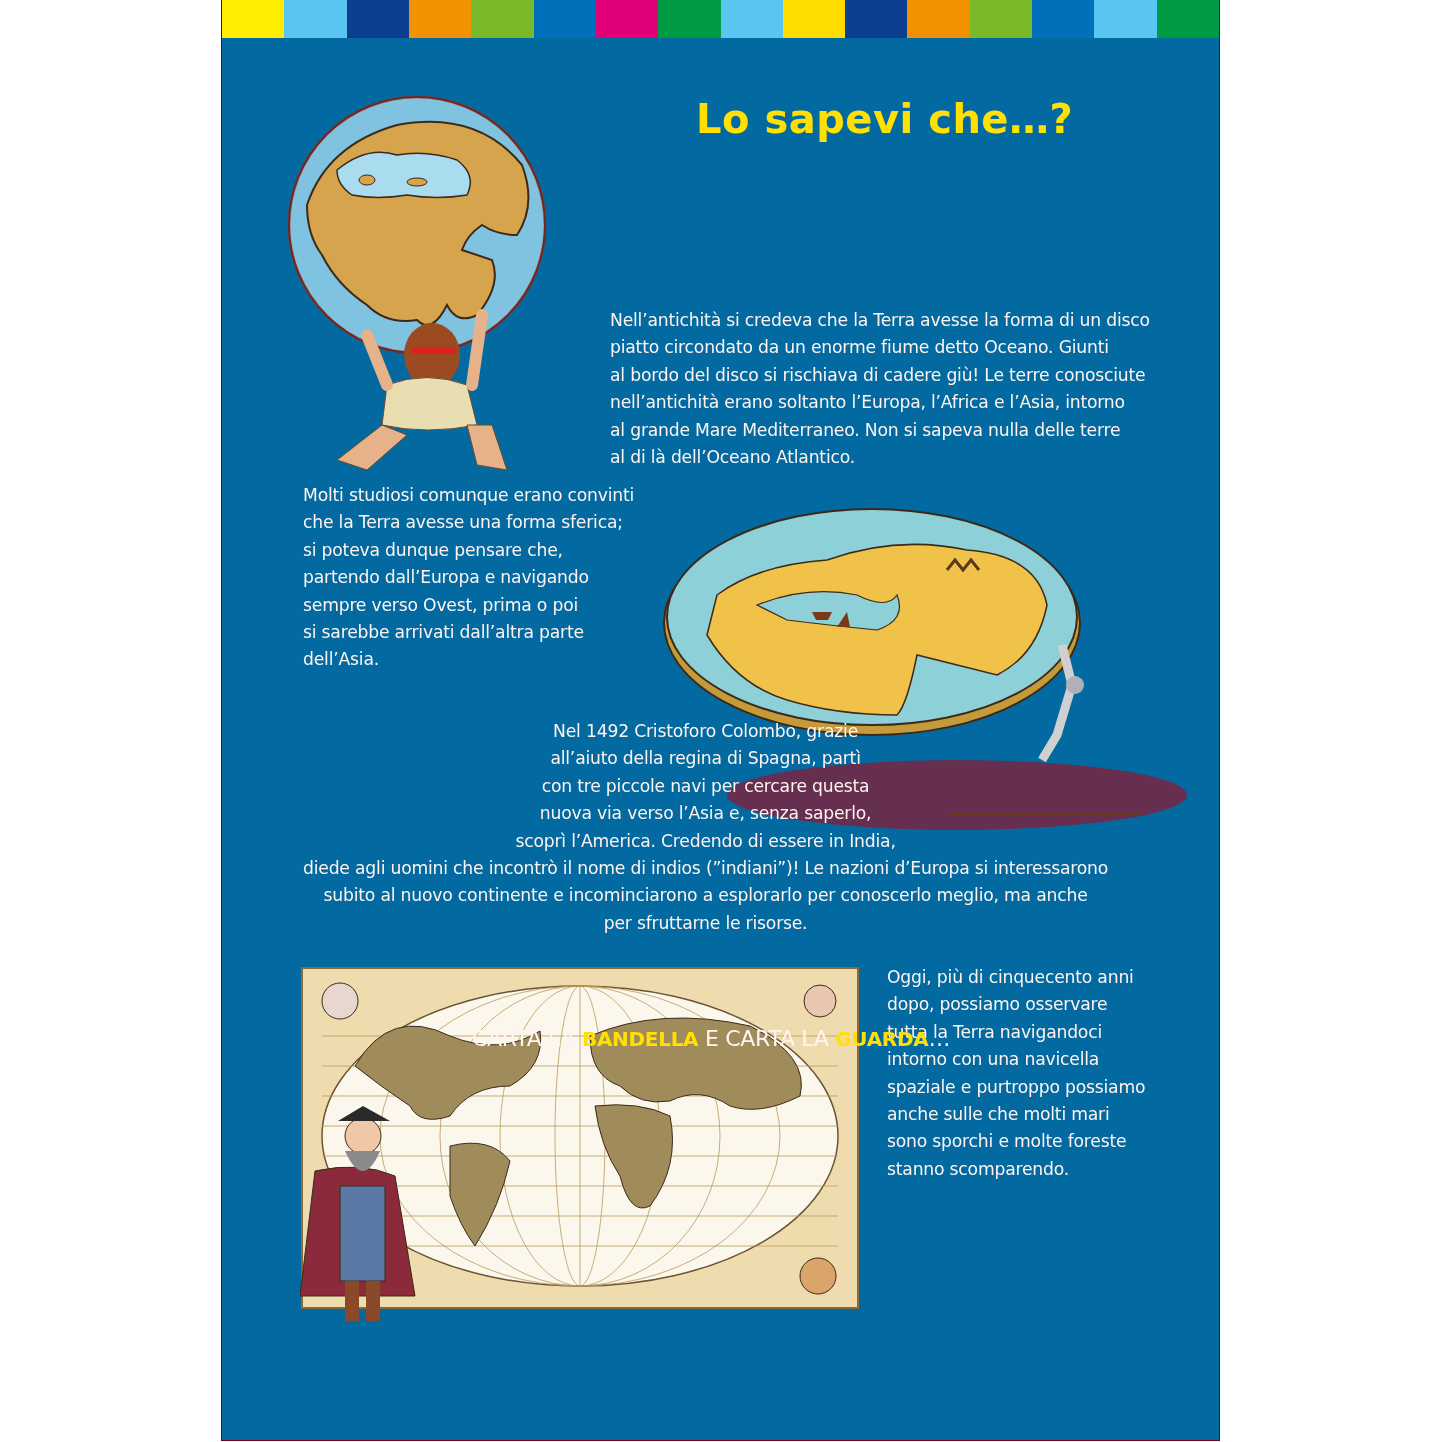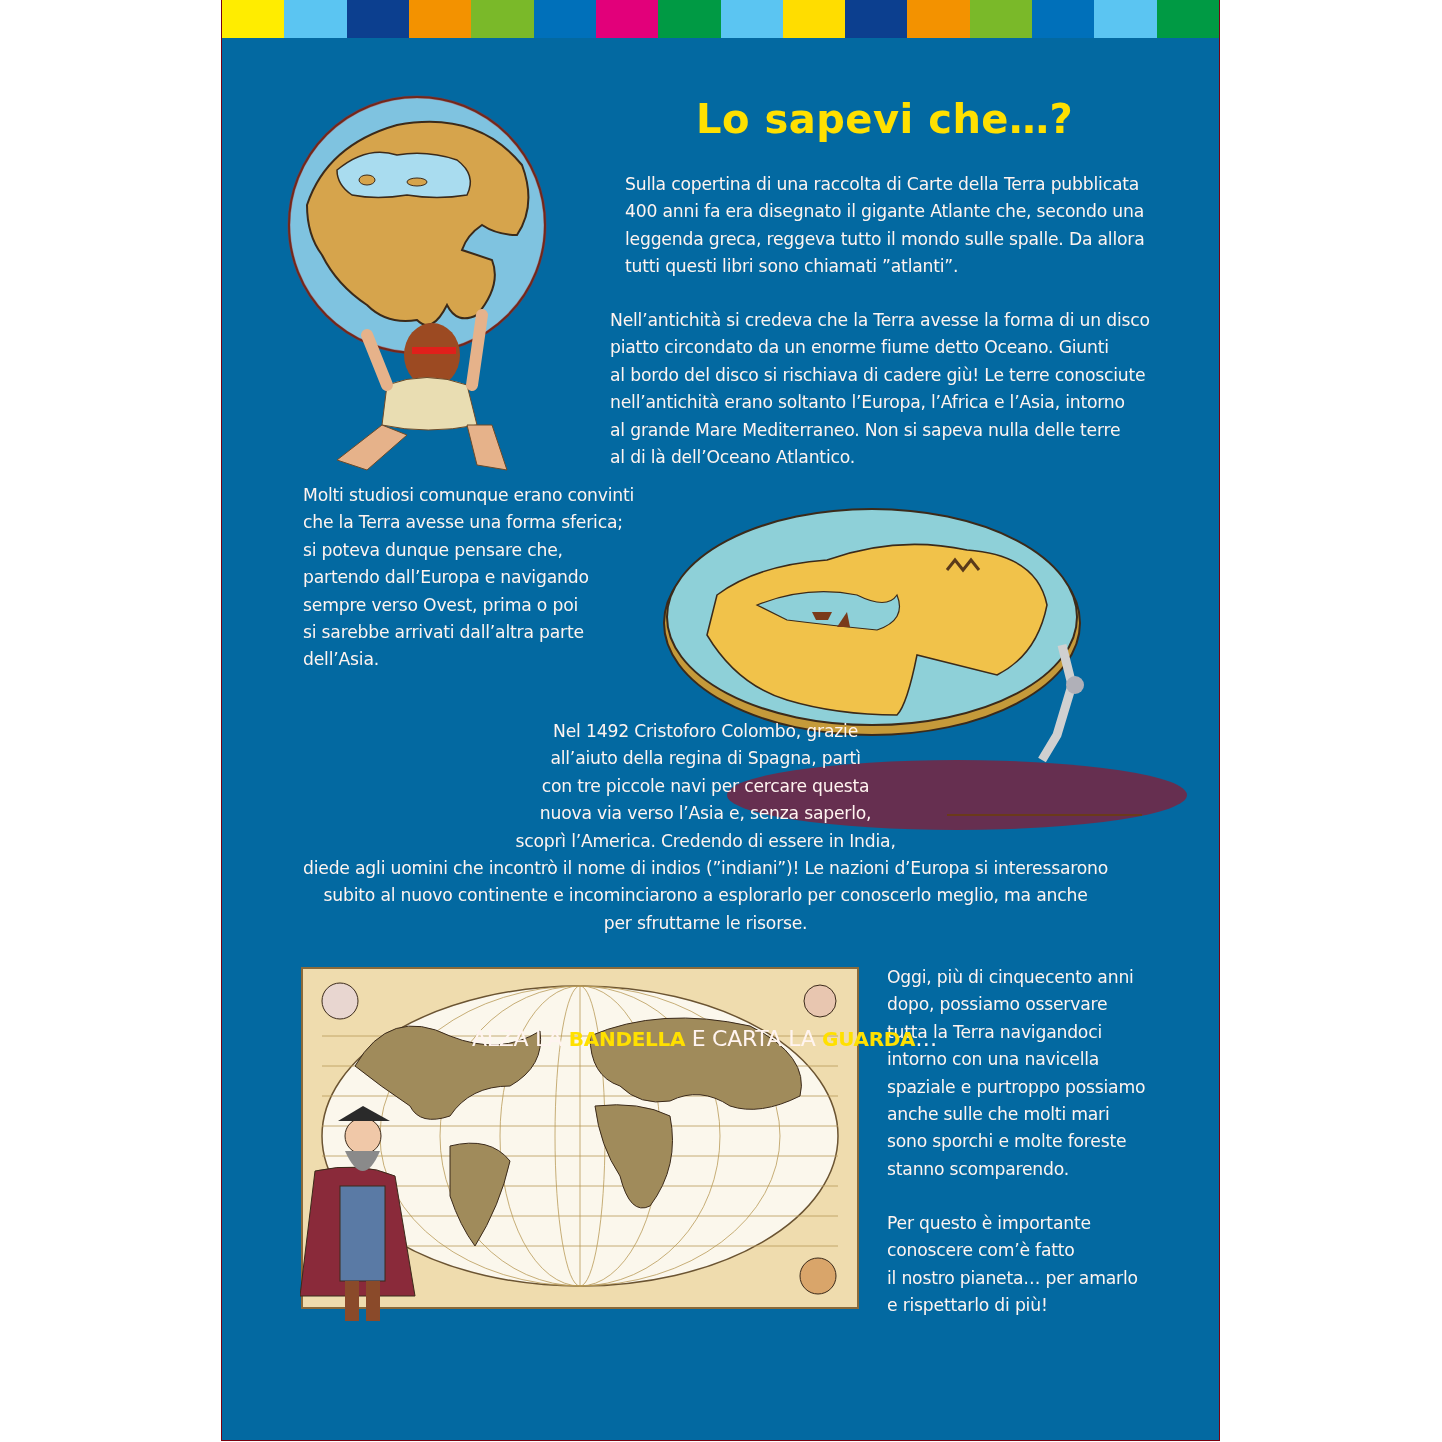--- a/index.html
+++ b/index.html
@@ -51,24 +51,20 @@
       <path d="M120 300 Q160 285 200 300 L210 340 Q160 350 115 340 Z" fill="#e9ddb2" stroke="#6b4a2a"></path>
       <path d="M115 340 L70 375 L100 385 L140 350 Z" fill="#e6b28a" stroke="#6b4a2a"></path>
       <path d="M200 340 L210 380 L240 385 L225 340 Z" fill="#e6b28a" stroke="#6b4a2a"></path>
       <path d="M100 250 L120 300" stroke="#e6b28a" stroke-width="12" stroke-linecap="round"></path>
       <path d="M215 230 L205 300" stroke="#e6b28a" stroke-width="12" stroke-linecap="round"></path>
     </svg>
   </div>
 
   <div class="title">Lo sapevi che…?</div>
 
-  <div class="para" style="left:403px; top:171px;">Sulla copertina di una raccolta di Carte della Terra pubblicata
-400 anni fa era disegnato il gigante Atlante che, secondo una
-leggenda greca, reggeva tutto il mondo sulle spalle. Da allora
-tutti questi libri sono chiamati ”atlanti”.</div>
   <div class="para" style="left:388px; top:307px;">Nell’antichità si credeva che la Terra avesse la forma di un disco
 piatto circondato da un enorme fiume detto Oceano. Giunti
 al bordo del disco si rischiava di cadere giù! Le terre conosciute
 nell’antichità erano soltanto l’Europa, l’Africa e l’Asia, intorno
 al grande Mare Mediterraneo. Non si sapeva nulla delle terre
 al di là dell’Oceano Atlantico.</div>
   <div class="para" style="left:81px; top:482px;">Molti studiosi comunque erano convinti
 che la Terra avesse una forma sferica;
 si poteva dunque pensare che,
 partendo dall’Europa e navigando
@@ -140,21 +136,17 @@
   </div>
 
   <div class="para" style="left:665px; top:964px;">Oggi, più di cinquecento anni
 dopo, possiamo osservare
 tutta la Terra navigandoci
 intorno con una navicella
 spaziale e purtroppo possiamo
 anche sulle che molti mari
 sono sporchi e molte foreste
 stanno scomparendo.</div>
-  <div class="para" style="left:665px; top:1210px;">Per questo è importante
-conoscere com’è fatto
-il nostro pianeta… per amarlo
-e rispettarlo di più!</div>
 
   <div class="footer">
-    <span>ALZA LA </span><b>BANDELLA</b><span> E CARTA LA </span><b>GUARDA</b><span>…</span>
+    <span>CARTA LA </span><b>BANDELLA</b><span> E CARTA LA </span><b>GUARDA</b><span>…</span>
   </div>
 </div>
 
 </body></html>

